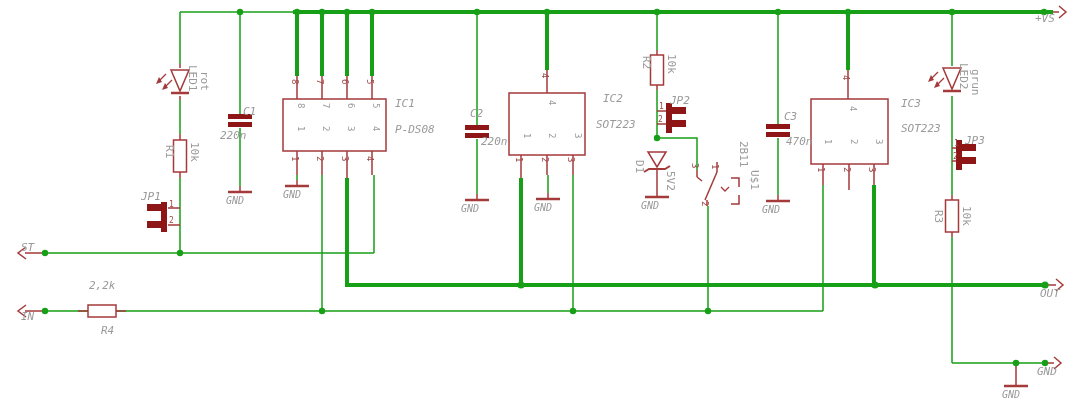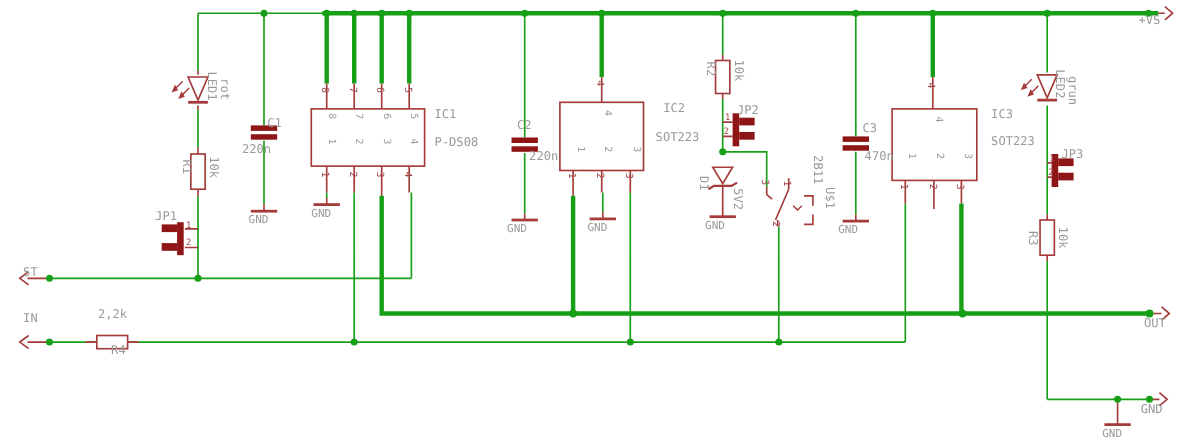--- a/index.html
+++ b/index.html
@@ -1,19 +1,19 @@
 <!DOCTYPE html>
 <html style="--wire: #17a017; --symbol: #a43a3a; --fill: #8e1616; --label: #9a9a9a; --pin: #a04848; --bg: #ffffff;"><head>
 <meta charset="utf-8">
 <style>
   html,body{margin:0;padding:0;background:#fff;}
   #canvas{position:relative;width:1080px;height:405px;background:var(--bg,#fff);overflow:hidden;
           font-family:"DejaVu Sans Mono","Liberation Mono",monospace;}
   #schematic-svg{position:absolute;left:0;top:0;}
-  span.lbl{position:absolute;font-size:11px;color:var(--label);white-space:pre;line-height:12px;}
+  span.lbl{position:absolute;font-size:11px;color:var(--label);white-space:pre;line-height:12px;font-style:italic;}
   span.vlbl{position:absolute;font-size:11px;color:var(--label);white-space:pre;line-height:12px;
             transform:rotate(90deg);transform-origin:0 0;}
   span.pnum{position:absolute;font-size:8px;color:var(--pin);white-space:pre;line-height:9px;}
   span.vpnum{position:absolute;font-size:9px;color:var(--pin);white-space:pre;line-height:10px;
              transform:rotate(90deg);transform-origin:0 0;}
   span.vgnum{position:absolute;font-size:9px;color:var(--label);white-space:pre;line-height:10px;
              transform:rotate(90deg);transform-origin:0 0;}
   .w{stroke:var(--wire);stroke-width:1.5;fill:none;}
   .wt{stroke:var(--wire);stroke-width:4;fill:none;stroke-linejoin:miter;}
   .rs{stroke:var(--symbol);stroke-width:1.5;fill:none;}
@@ -207,21 +207,21 @@
     <circle class="dot" cx="521" cy="285" r="3.6"></circle>
         <circle class="dot" cx="875" cy="285" r="3.6"></circle>
     <circle class="dot" cx="1045" cy="285" r="3.6"></circle>
     <circle class="dot" cx="657" cy="138" r="3.2"></circle>
     <circle class="dot" cx="1016" cy="363" r="3.2"></circle>
         <circle class="dot" cx="1045" cy="363" r="3.2"></circle>
   </g>
 </svg>
 
 <span class="lbl" style="left:21px;top:242px">ST</span>
-<span class="lbl" style="left:21px;top:284px">IN</span>
+<span class="lbl" style="left:21px;top:311px">IN</span>
 <span class="lbl" style="left:1040px;top:288px">OUT</span>
 <span class="lbl" style="left:1037px;top:366px">GND</span>
 <span class="lbl" style="left:1035px;top:13px">+VS</span>
 
 <span class="lbl" style="left:141px;top:191px">JP1</span>
 <span class="lbl" style="left:670px;top:95px">JP2</span>
 <span class="lbl" style="left:965px;top:135px">JP3</span>
 
 <span class="lbl" style="left:243px;top:106px">C1</span>
 <span class="lbl" style="left:220px;top:130px">220n</span>
@@ -231,21 +231,21 @@
 <span class="lbl" style="left:786px;top:136px">470n</span>
 
 <span class="lbl" style="left:395px;top:98px">IC1</span>
 <span class="lbl" style="left:395px;top:124px">P-DS08</span>
 <span class="lbl" style="left:603px;top:93px">IC2</span>
 <span class="lbl" style="left:596px;top:119px">SOT223</span>
 <span class="lbl" style="left:901px;top:98px">IC3</span>
 <span class="lbl" style="left:901px;top:123px">SOT223</span>
 
 <span class="lbl" style="left:89px;top:280px">2,2k</span>
-<span class="lbl" style="left:101px;top:313px">R4</span>
+<span class="lbl" style="left:101px;top:325px">R4</span>
 
 <span class="lbl" style="left:226px;top:195px;font-size:10px">GND</span>
 <span class="lbl" style="left:283px;top:189px;font-size:10px">GND</span>
 <span class="lbl" style="left:461px;top:203px;font-size:10px">GND</span>
 <span class="lbl" style="left:534px;top:202px;font-size:10px">GND</span>
 <span class="lbl" style="left:641px;top:200px;font-size:10px">GND</span>
 <span class="lbl" style="left:762px;top:204px;font-size:10px">GND</span>
 <span class="lbl" style="left:1002px;top:389px;font-size:10px">GND</span>
 
 <span class="vlbl" style="left:198px;top:65px">LED1</span>

